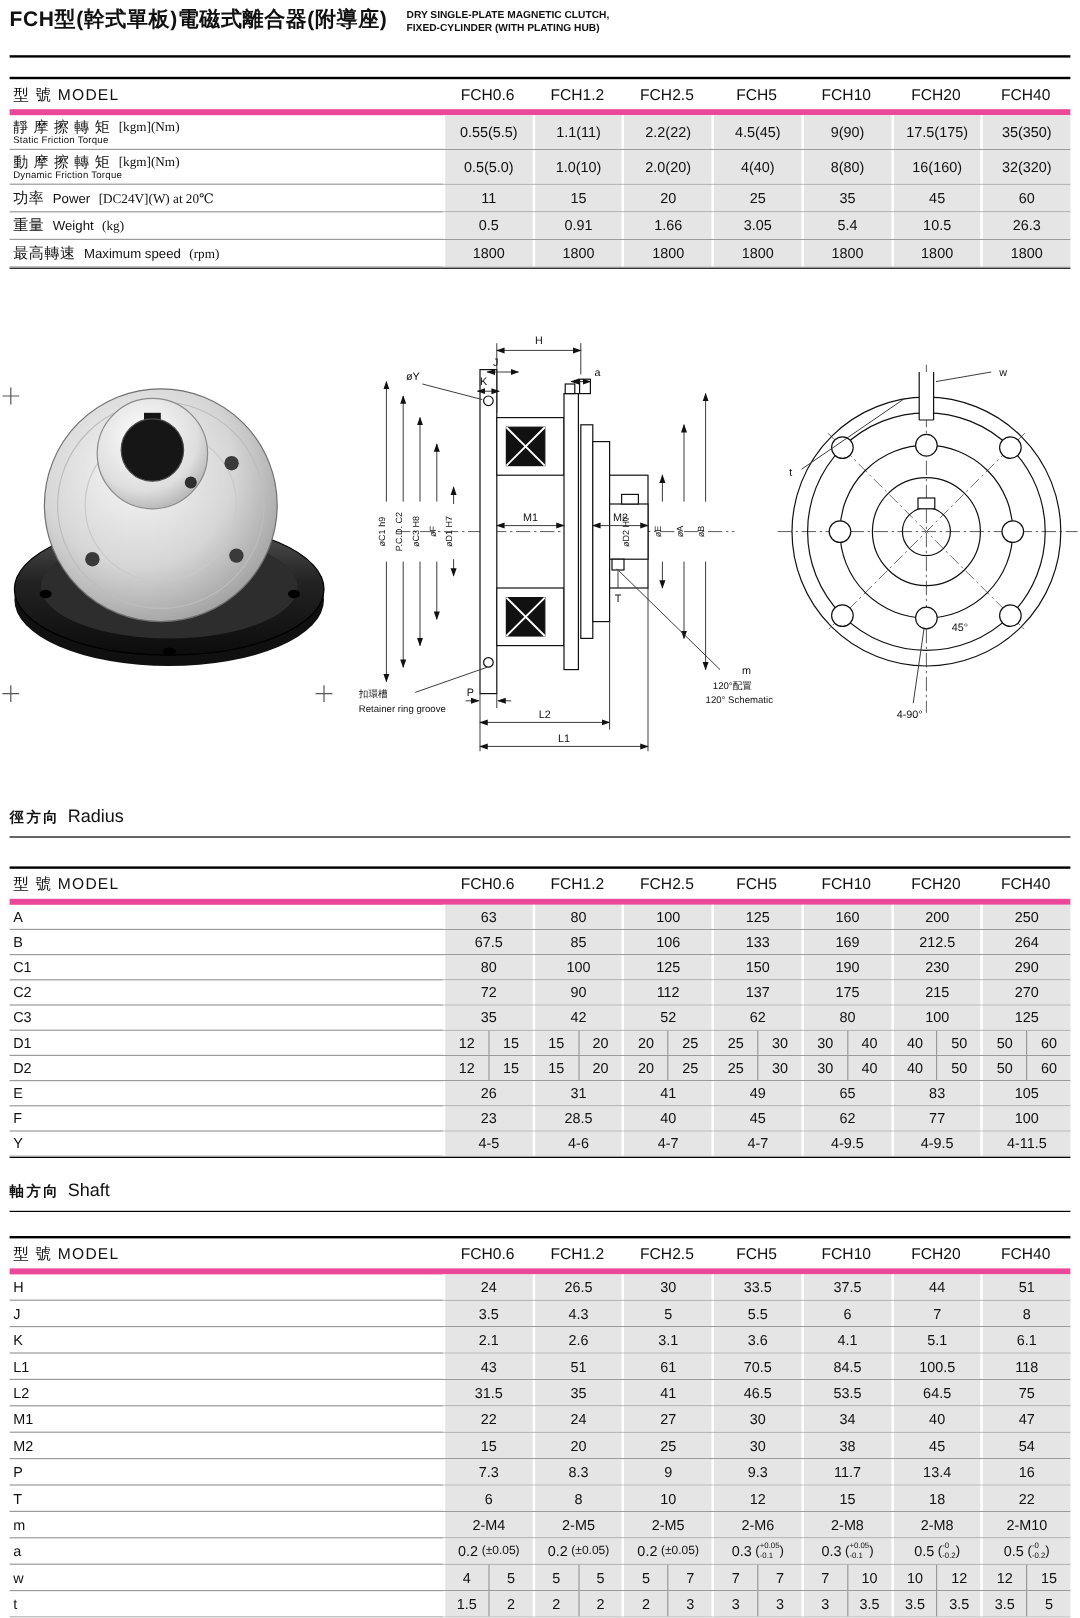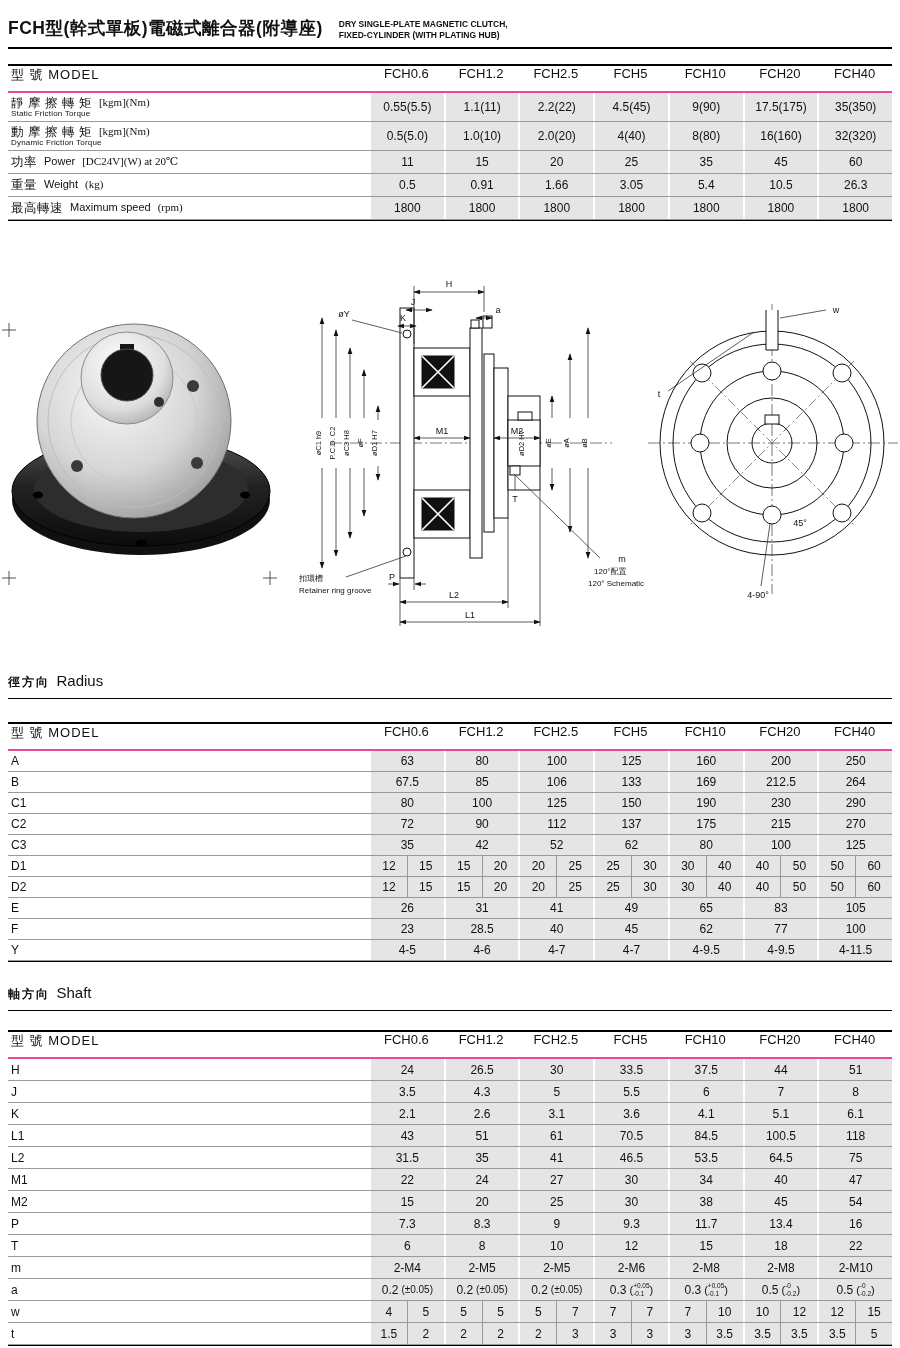--- a/index.html
+++ b/index.html
@@ -3,39 +3,39 @@
 <meta charset="utf-8">
 <style>
   html,body{margin:0;padding:0}
   body{
     width:900px;height:1348px;position:relative;background:#fff;color:#111;
     font-family:"Liberation Sans","DejaVu Sans",sans-serif;overflow:hidden;
   }
   .abs{position:absolute}
 
   
-  .page-header{left:8px;top:16px;width:884px;display:flex;align-items:flex-start;gap:16px;
-    border-bottom:2px solid #000;padding-bottom:6px}
+  .page-header{left:8px;top:4px;width:884px;display:flex;align-items:flex-start;gap:16px;
+    border-bottom:2px solid #000;padding-bottom:17px}
   .title{font-size:17.5px;font-weight:bold;letter-spacing:.5px;white-space:nowrap}
   .subtitle{font-size:8.5px;font-weight:bold;line-height:1.3;padding-top:3px;white-space:nowrap}
 
   
   .dim-table{left:8px;width:884px;border-bottom:1.5px solid #000}
   .trow{display:flex;border-bottom:1px solid #9a9a9a;align-items:stretch}
-  .head-row{border-top:2px solid #000;border-bottom:2px solid #ec4899;height:25px;align-items:flex-start}
+  .head-row{border-top:2px solid #000;border-bottom:5px solid #ec4899;height:25px;align-items:center}
   .lcell{width:358px;min-width:358px;padding-left:3px;display:flex;flex-direction:column;justify-content:center}
   .head-label{font-size:13px;letter-spacing:1px}
   .vcell{flex:1;display:flex;align-items:center;justify-content:center;font-size:12px}
   .model-name{font-size:13px}
   .data-row .vcell{background:#e5e5e5;border-left:2px solid #fff}
   .data-row{height:20px}
   #shaft-table .data-row{height:21px}
   #spec-table .data-row{height:22px}
   #spec-table .data-row.tall{height:28px}
-  .lab-line{display:flex;align-items:flex-start;gap:7px;line-height:1.12}
+  .lab-line{display:flex;align-items:flex-end;gap:7px;line-height:1.12}
   .seg-zh{font-size:12.5px;letter-spacing:.5px}
   .seg-unit{font-family:"Liberation Serif","DejaVu Serif",serif;font-size:11px}
   .seg-en-small{font-size:8px;letter-spacing:.2px}
   .seg-en-inline{font-size:11px}
   .dim-label{font-size:12px}
   .split{padding:0}
   .half{flex:1;height:100%;display:flex;align-items:center;justify-content:center}
   .half.r{border-left:1px solid #9a9a9a}
   .tolcell{gap:0}
   .tol-main{font-size:12px}

